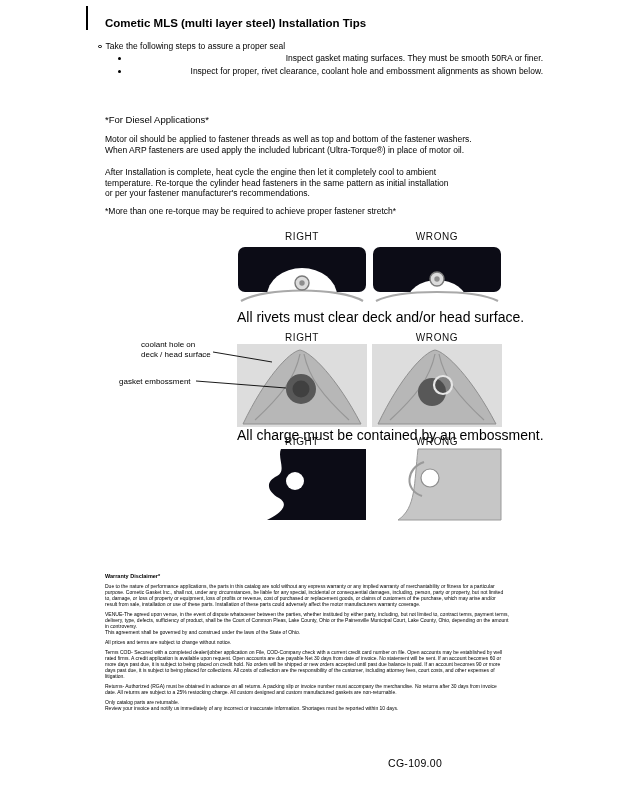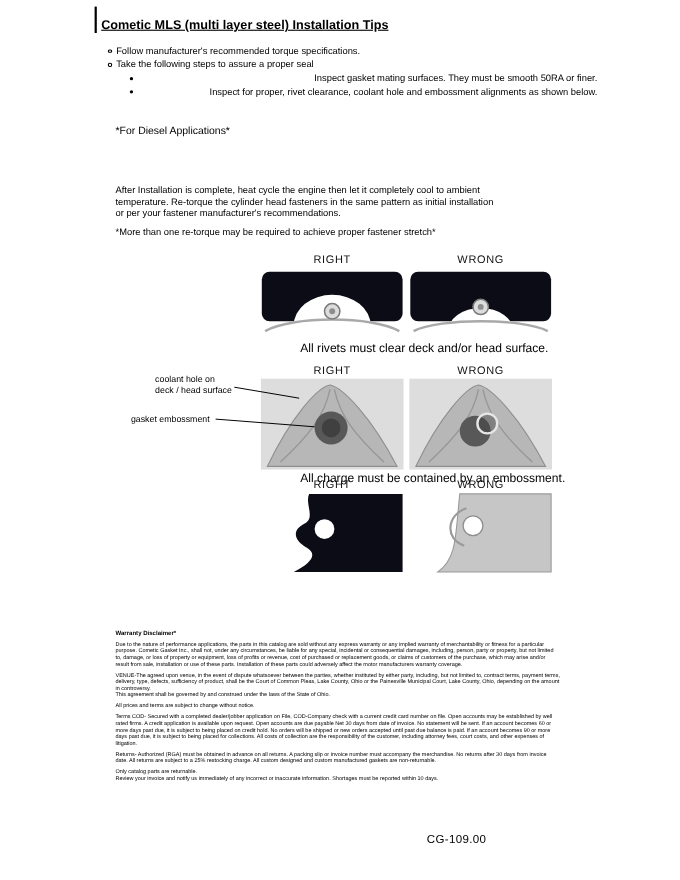--- a/index.html
+++ b/index.html
@@ -5,34 +5,34 @@
   * { margin:0; padding:0; box-sizing:border-box; }
   html,body { background:#ffffff; }
   .page {
     position:relative; width:618px; height:800px; background:#ffffff;
     font-family:"Liberation Sans", sans-serif; color:#000; overflow:hidden;
   }
   .abs { position:absolute; }
 
   .edge-mark { left:86px; top:6px; width:2px; height:24px; background:#000; }
 
-  .title { left:92px; top:17px; font-size:11.5px; font-weight:bold; text-decoration:underline; }
+  .title { left:105px; top:17px; font-size:11.5px; font-weight:bold; }
 
   .tips { left:98px; top:40px; width:445px; font-size:8.5px; }
   .tip  { display:flex; align-items:flex-start; line-height:12.4px; }
   .tip.sub { padding-left:20px;justify-content:space-between; }
   .b { flex:0 0 auto; margin-right:4px; margin-top:4.6px; width:3.6px; height:3.6px; border-radius:50%; }
   .b.open { border:1px solid #000; }
   .b.fill { background:#000; width:3.2px; height:3.2px; margin-top:4.8px; }
 
   .diesel-h { left:105px; top:114px; font-size:9.5px; font-weight:normal; }
   .para { left:105px; width:440px; font-size:8.5px; line-height:10.6px; white-space:pre-line; }
 
   .fig-h { width:130px; text-align:center; font-size:10px; letter-spacing:0.6px; color:#101010; }
-  .cap   { font-size:11px; white-space:pre-line; line-height:10.5px;margin-left:36px; }
+  .cap   { font-size:14px; white-space:pre-line; line-height:10.5px; }
   .fig-label { font-size:8px; line-height:10px; white-space:pre-line; }
 
   .disc { left:105px; top:573px; width:404px; font-size:5px; line-height:1.2; }
   .disc .dh { font-size:5.5px; font-weight:bold; margin-bottom:3px; }
   .disc p { margin-bottom:4px; white-space:pre-line; }
 
   .code { left:388px; top:757px; font-size:10.5px; letter-spacing:0.3px; }
 
   svg.tile { display:block; }
   .overlay { pointer-events:none; }
@@ -42,37 +42,35 @@
 
 <div class="page">
 
   <div class="abs edge-mark"></div>
 
   <h1 class="abs title">Cometic MLS (multi layer steel) Installation Tips</h1>
 
   <div class="abs tips">
     <div class="tip">
       <span class="b open"></span>
-      <span>Follow manufacturer's recommended torque specifications.</span>
-    </div>
-    <div class="tip">
-      <span class="b open"></span>
       <span>Take the following steps to assure a proper seal</span>
     </div>
     <div class="tip sub">
       <span class="b fill"></span>
       <span>Inspect gasket mating surfaces.  They must be smooth 50RA or finer.</span>
     </div>
     <div class="tip sub">
       <span class="b fill"></span>
       <span>Inspect for proper, rivet clearance, coolant hole and embossment alignments as shown below.</span>
     </div>
   </div>
 
   <div class="abs diesel-h">*For Diesel Applications*</div>
+  <div class="abs para" style="top:134px">Motor oil should be applied to fastener threads as well as top and bottom of the fastener washers.
+When ARP fasteners are used apply the included lubricant (Ultra-Torque®) in place of motor oil.</div>
   <div class="abs para" style="top:167px">After Installation is complete, heat cycle the engine then let it completely cool to ambient
 temperature. Re-torque the cylinder head fasteners in the same pattern as initial installation
 or per your fastener manufacturer's recommendations.</div>
   <div class="abs para" style="top:206px">*More than one re-torque may be required to achieve proper fastener stretch*</div>
 
   <div class="abs fig-h" style="left:237px;top:231px">RIGHT</div>
   <div class="abs fig-h" style="left:372px;top:231px">WRONG</div>
 
   <svg class="abs tile" style="left:237px;top:246px" width="130" height="60" viewBox="0 0 130 60">
     <rect x="1" y="1" width="128" height="45" rx="7" fill="#0c0c16"></rect>

